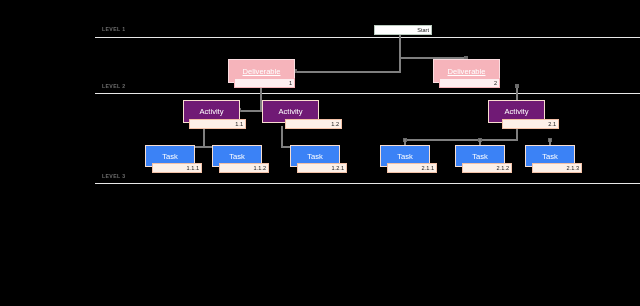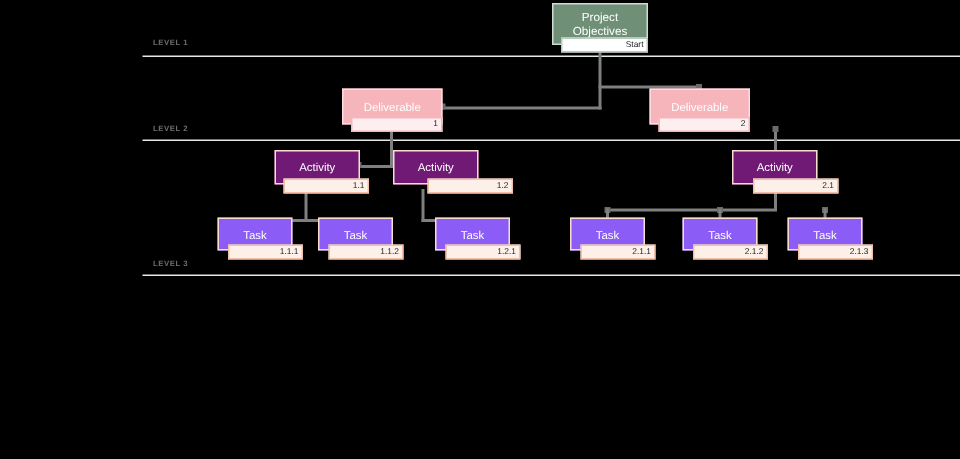--- a/index.html
+++ b/index.html
@@ -52,28 +52,29 @@
     border:1px solid #cfdcd3;
     color:#ffffff;
     font-size:7.8px;
     flex-direction:column;
     line-height:9.5px;
   }
   .node-deliv{
     background:#f6b4bb;
     border:1px solid #fbdde0;
     color:#ffffff;
+    text-decoration:underline;
   }
   .node-act{
     background:#701a75;
     border:1px solid #f9ded0;
     color:#ffffff;
   }
   .node-task{
-    background:#8b5cf6;
+    background:#3b82f6;
     border:1px solid #f9ded0;
     color:#ffffff;
   }
 
   
   .tag{
     position:absolute;
     box-sizing:border-box;
     background:#ffffff;
     color:#1a1a1a;
@@ -132,24 +133,20 @@
 
   <div class="conn conn-v" style="left:516px;top:126px;height:14px;"></div>
   <div class="conn conn-h" style="left:404px;top:139px;width:114px;"></div>
   <div class="joint" style="left:403px;top:138px;"></div>
   <div class="conn conn-v" style="left:404px;top:139px;height:7px;"></div>
   <div class="joint" style="left:478px;top:138px;"></div>
   <div class="conn conn-v" style="left:479px;top:139px;height:7px;"></div>
   <div class="joint" style="left:548px;top:138px;"></div>
   <div class="conn conn-v" style="left:549px;top:139px;height:7px;"></div>
 
-  <div class="node node-root" style="left:368px;top:2px;width:64px;height:28px;">
-    <span>Project</span>
-    <span>Objectives</span>
-  </div>
   <div class="tag tag-root" style="left:374px;top:25px;width:58px;height:10px;">Start</div>
 
   <div class="node node-deliv" style="left:228px;top:59px;width:67px;height:24px;">
     <span>Deliverable</span>
   </div>
   <div class="tag tag-deliv" style="left:234px;top:78px;width:61px;height:10px;">1</div>
 
   <div class="node node-deliv" style="left:433px;top:59px;width:67px;height:24px;">
     <span>Deliverable</span>
   </div>

